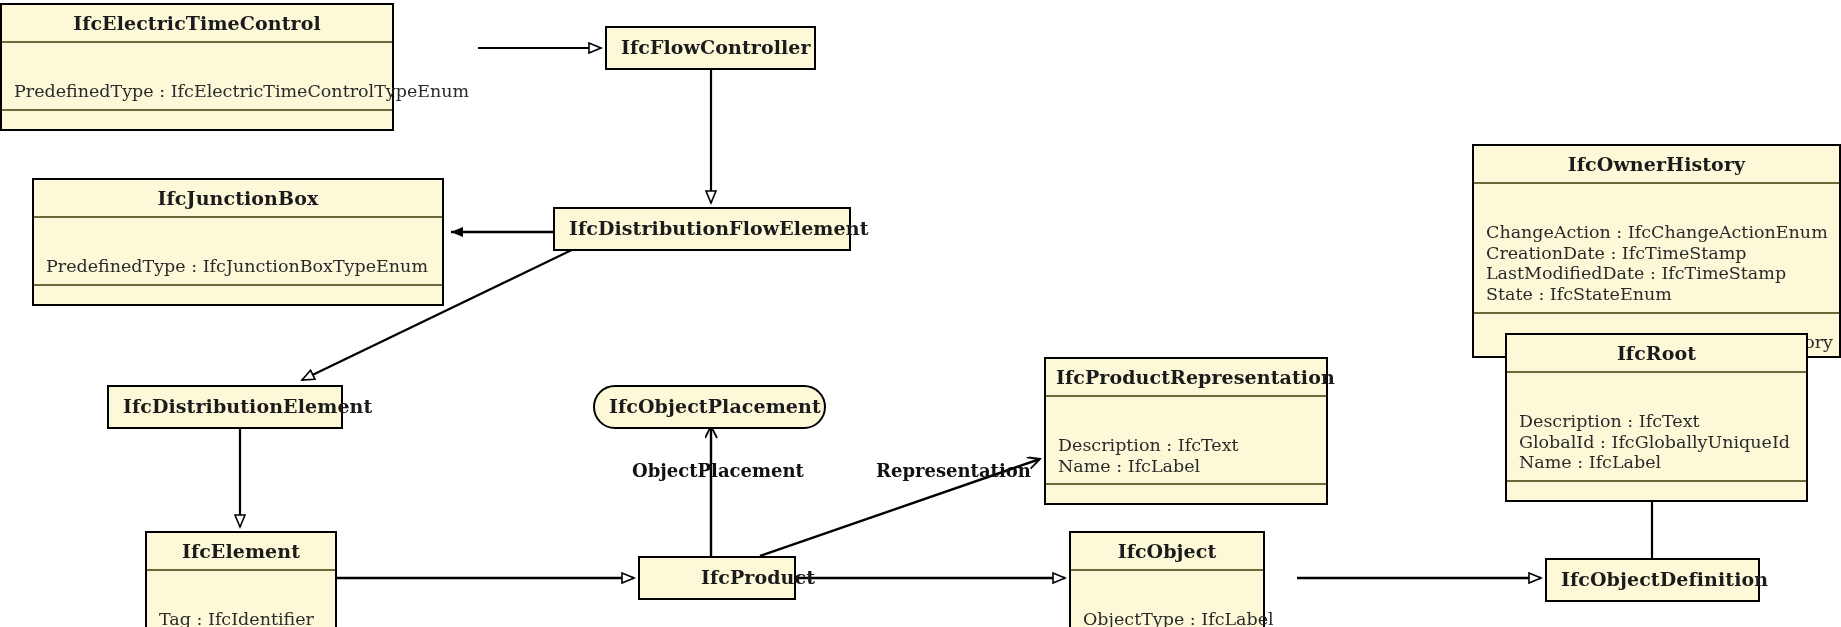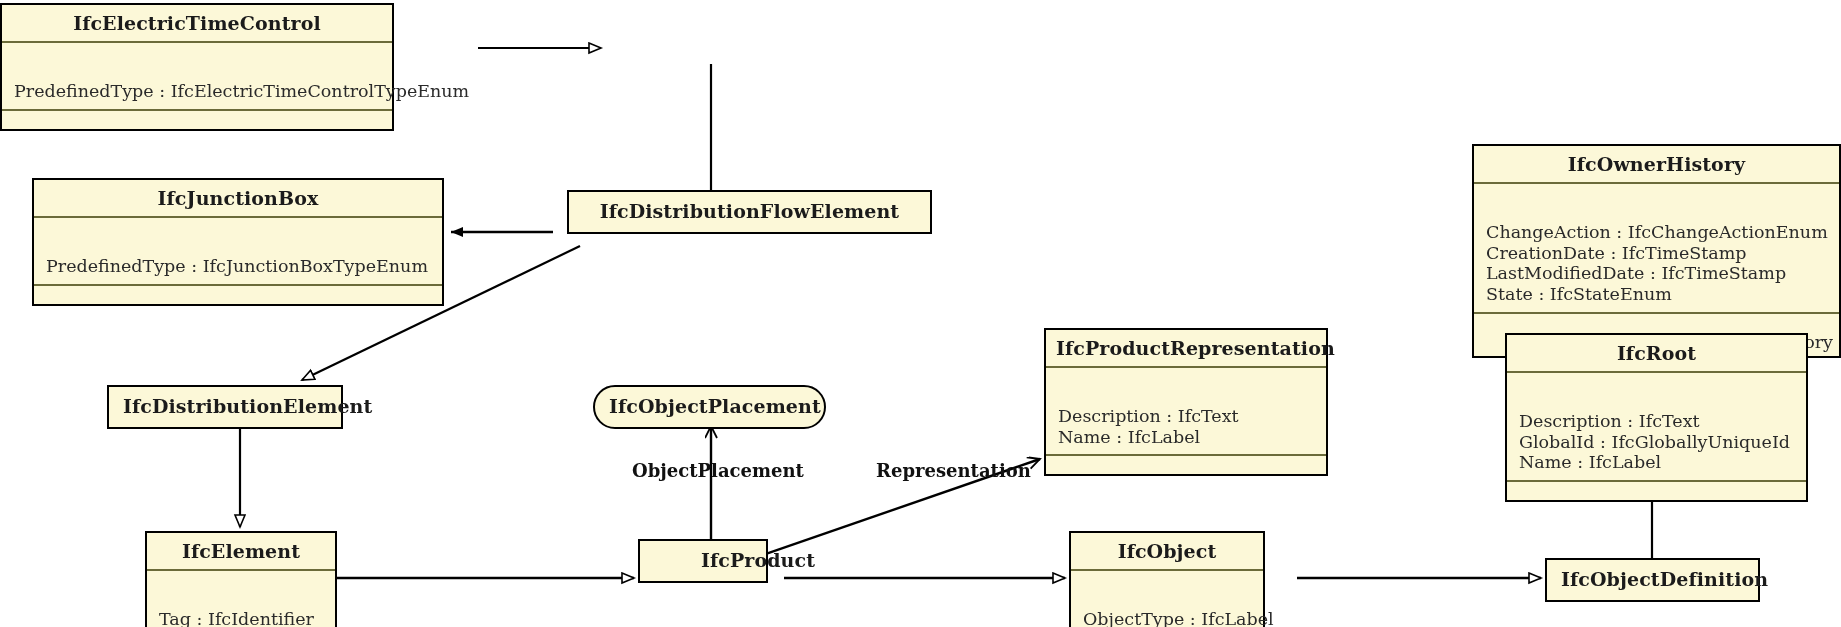--- a/index.html
+++ b/index.html
@@ -81,44 +81,47 @@
   <div class="umlbox" style="left:0px;top:3px;width:394px;">
     <div class="title">IfcElectricTimeControl</div>
     <div class="sep"></div>
     <div class="attrs">
       <div class="attr">PredefinedType : IfcElectricTimeControlTypeEnum</div>
     </div>
     <div class="sep"></div>
     <div class="empty"></div>
   </div>
 
+  <div class="umlbox plainbox" style="left:605px;top:26px;width:211px;">
+    <div class="title">IfcFlowController</div>
+  </div>
 
   <div class="umlbox" style="left:32px;top:178px;width:412px;">
     <div class="title">IfcJunctionBox</div>
     <div class="sep"></div>
     <div class="attrs">
       <div class="attr">PredefinedType : IfcJunctionBoxTypeEnum</div>
     </div>
     <div class="sep"></div>
     <div class="empty"></div>
   </div>
 
-  <div class="umlbox plainbox" style="left:553px;top:190px;width:365px;margin-left:14px;">
+  <div class="umlbox plainbox" style="left:553px;top:207px;width:298px;">
     <div class="title">IfcDistributionFlowElement</div>
   </div>
 
   <div class="umlbox plainbox" style="left:107px;top:385px;width:236px;">
     <div class="title">IfcDistributionElement</div>
   </div>
 
   <div class="umlbox plainbox" style="left:593px;top:385px;width:233px;border-radius:22px;">
     <div class="title">IfcObjectPlacement</div>
   </div>
 
-  <div class="umlbox" style="left:1044px;top:328px;width:284px;">
+  <div class="umlbox" style="left:1044px;top:357px;width:284px;">
     <div class="title">IfcProductRepresentation</div>
     <div class="sep"></div>
     <div class="attrs">
       <div class="attr">Description : IfcText</div>
       <div class="attr">Name : IfcLabel</div>
     </div>
     <div class="sep"></div>
     <div class="empty"></div>
   </div>
 
@@ -150,21 +153,21 @@
   <div class="umlbox" style="left:145px;top:531px;width:192px;">
     <div class="title">IfcElement</div>
     <div class="sep"></div>
     <div class="attrs">
       <div class="attr">Tag : IfcIdentifier</div>
     </div>
     <div class="sep"></div>
     <div class="empty"></div>
   </div>
 
-  <div class="umlbox plainbox" style="left:638px;top:539px;width:130px;padding-left:47px;">
+  <div class="umlbox plainbox" style="left:638px;top:556px;width:158px;padding-left:47px;">
     <div class="title">IfcProduct</div>
   </div>
 
   <div class="umlbox" style="left:1069px;top:531px;width:196px;">
     <div class="title">IfcObject</div>
     <div class="sep"></div>
     <div class="attrs">
       <div class="attr">ObjectType : IfcLabel</div>
     </div>
     <div class="sep"></div>

